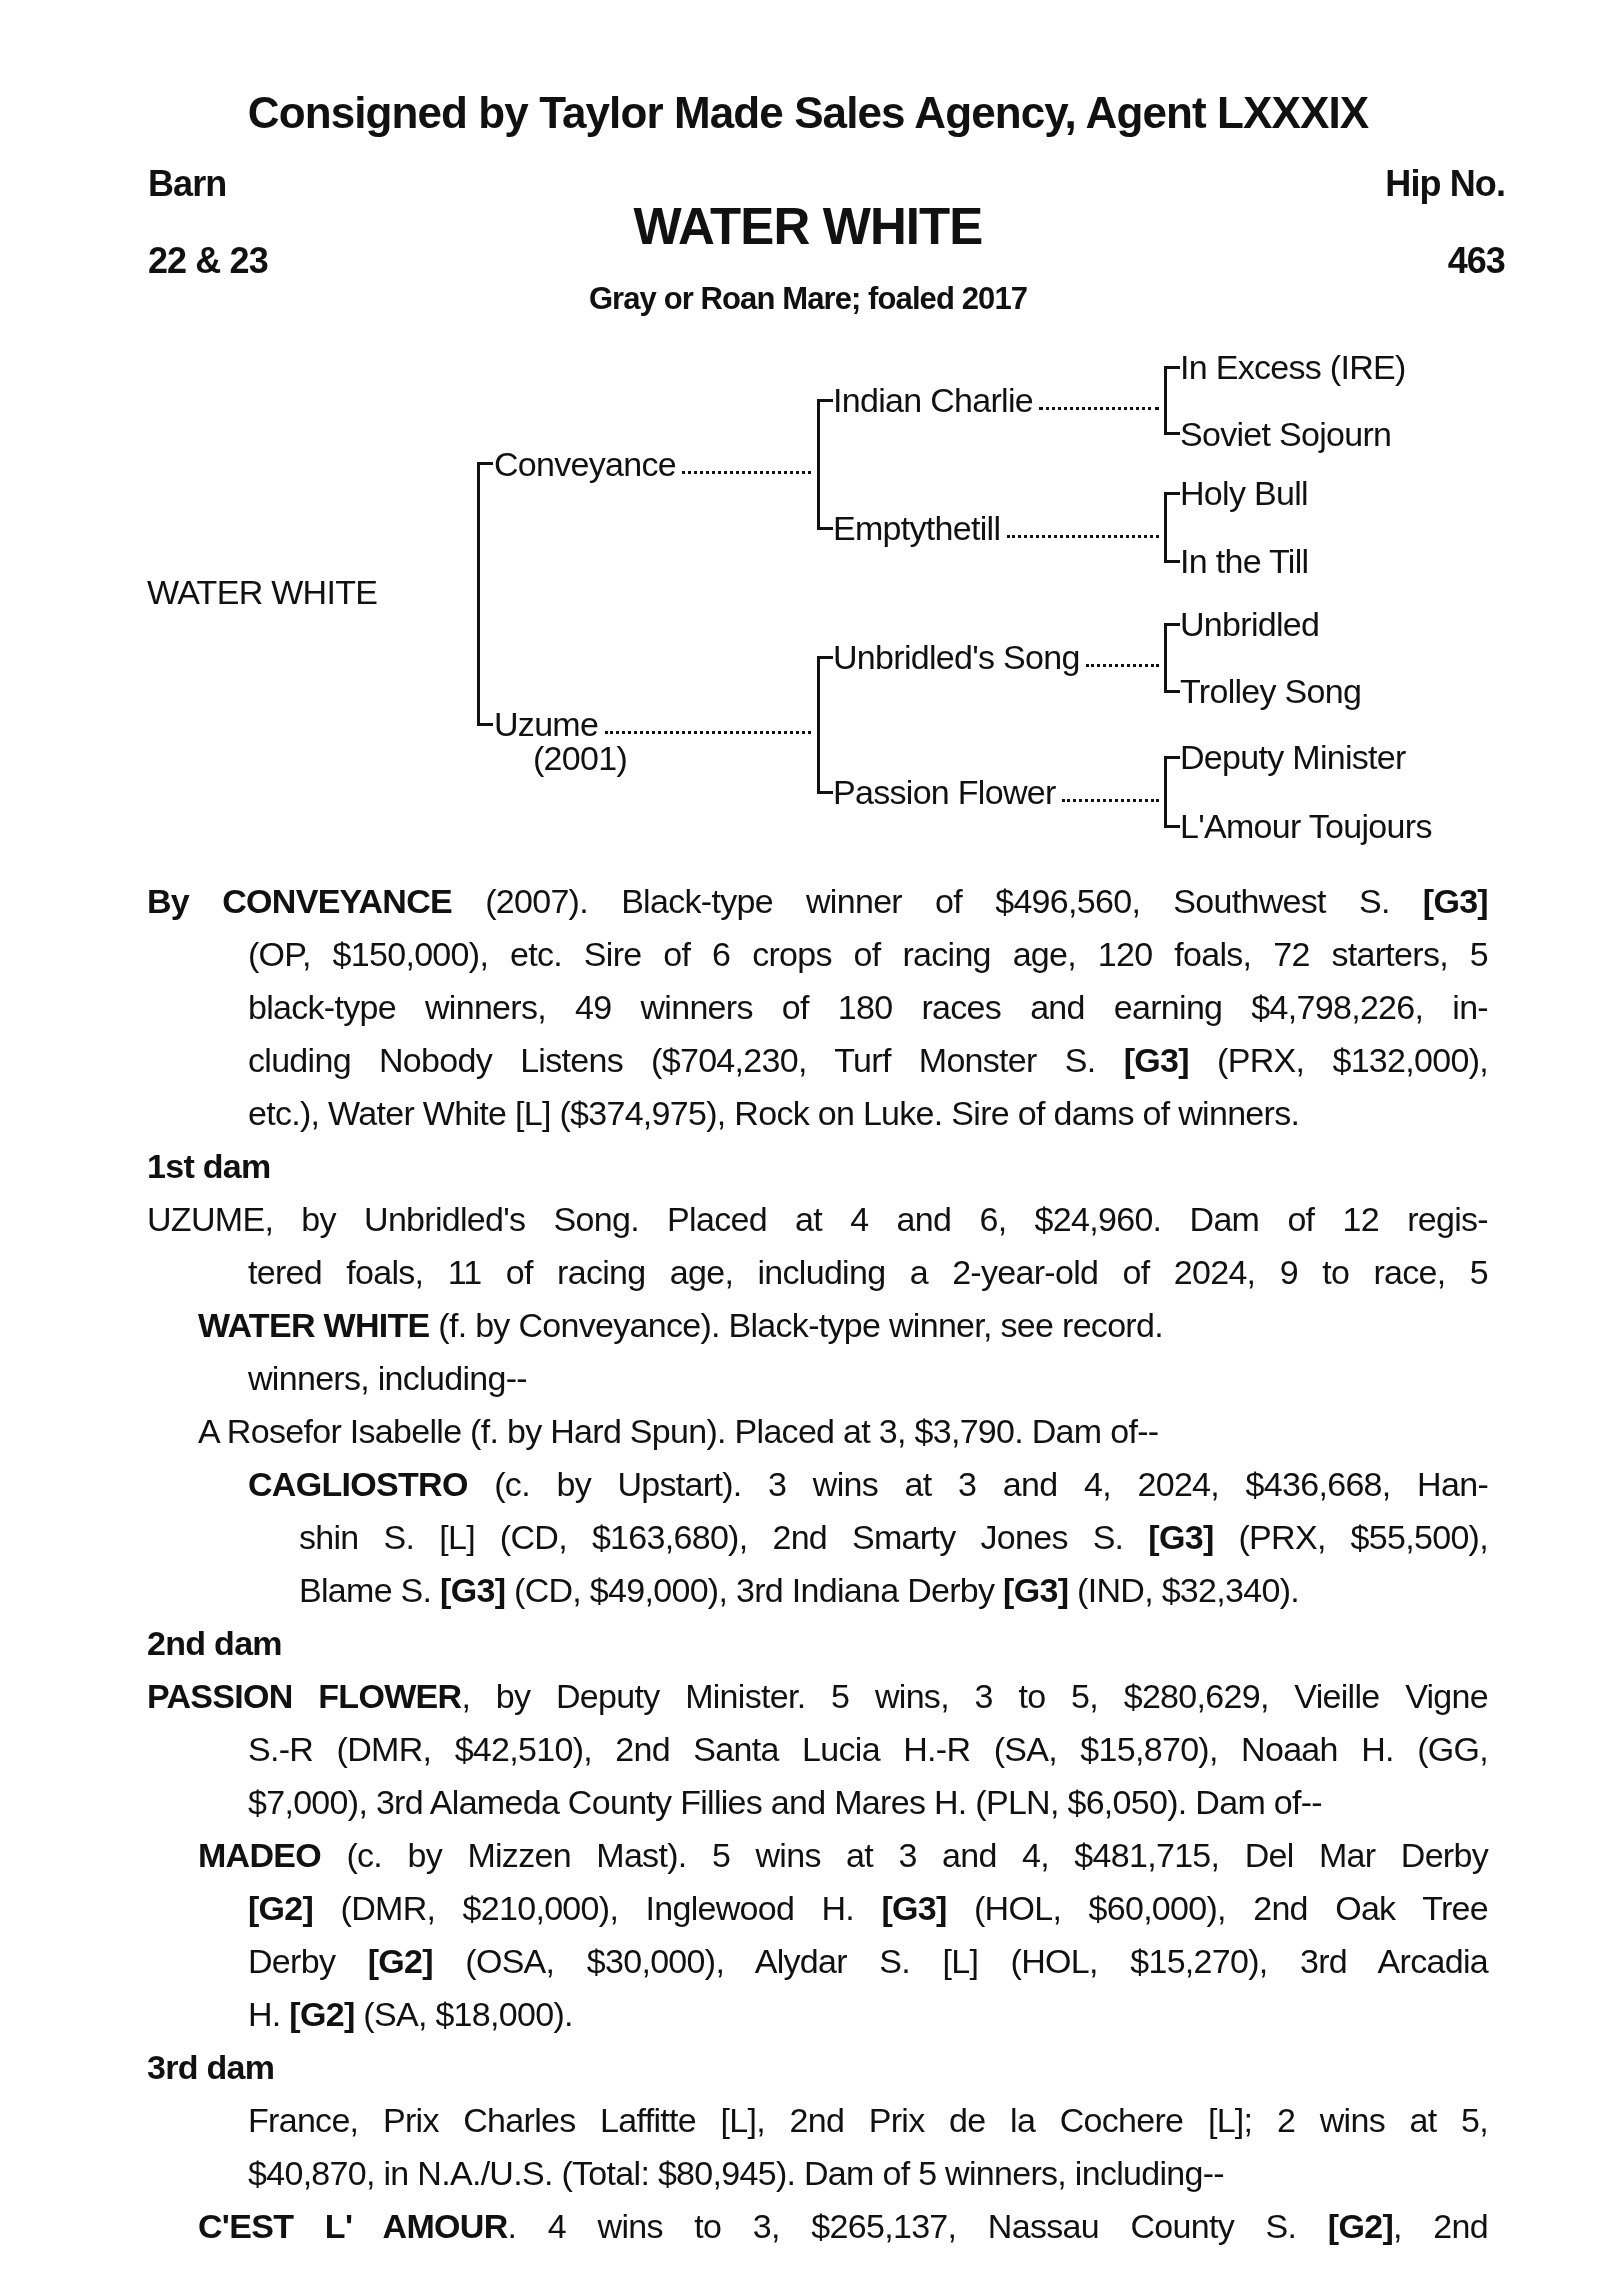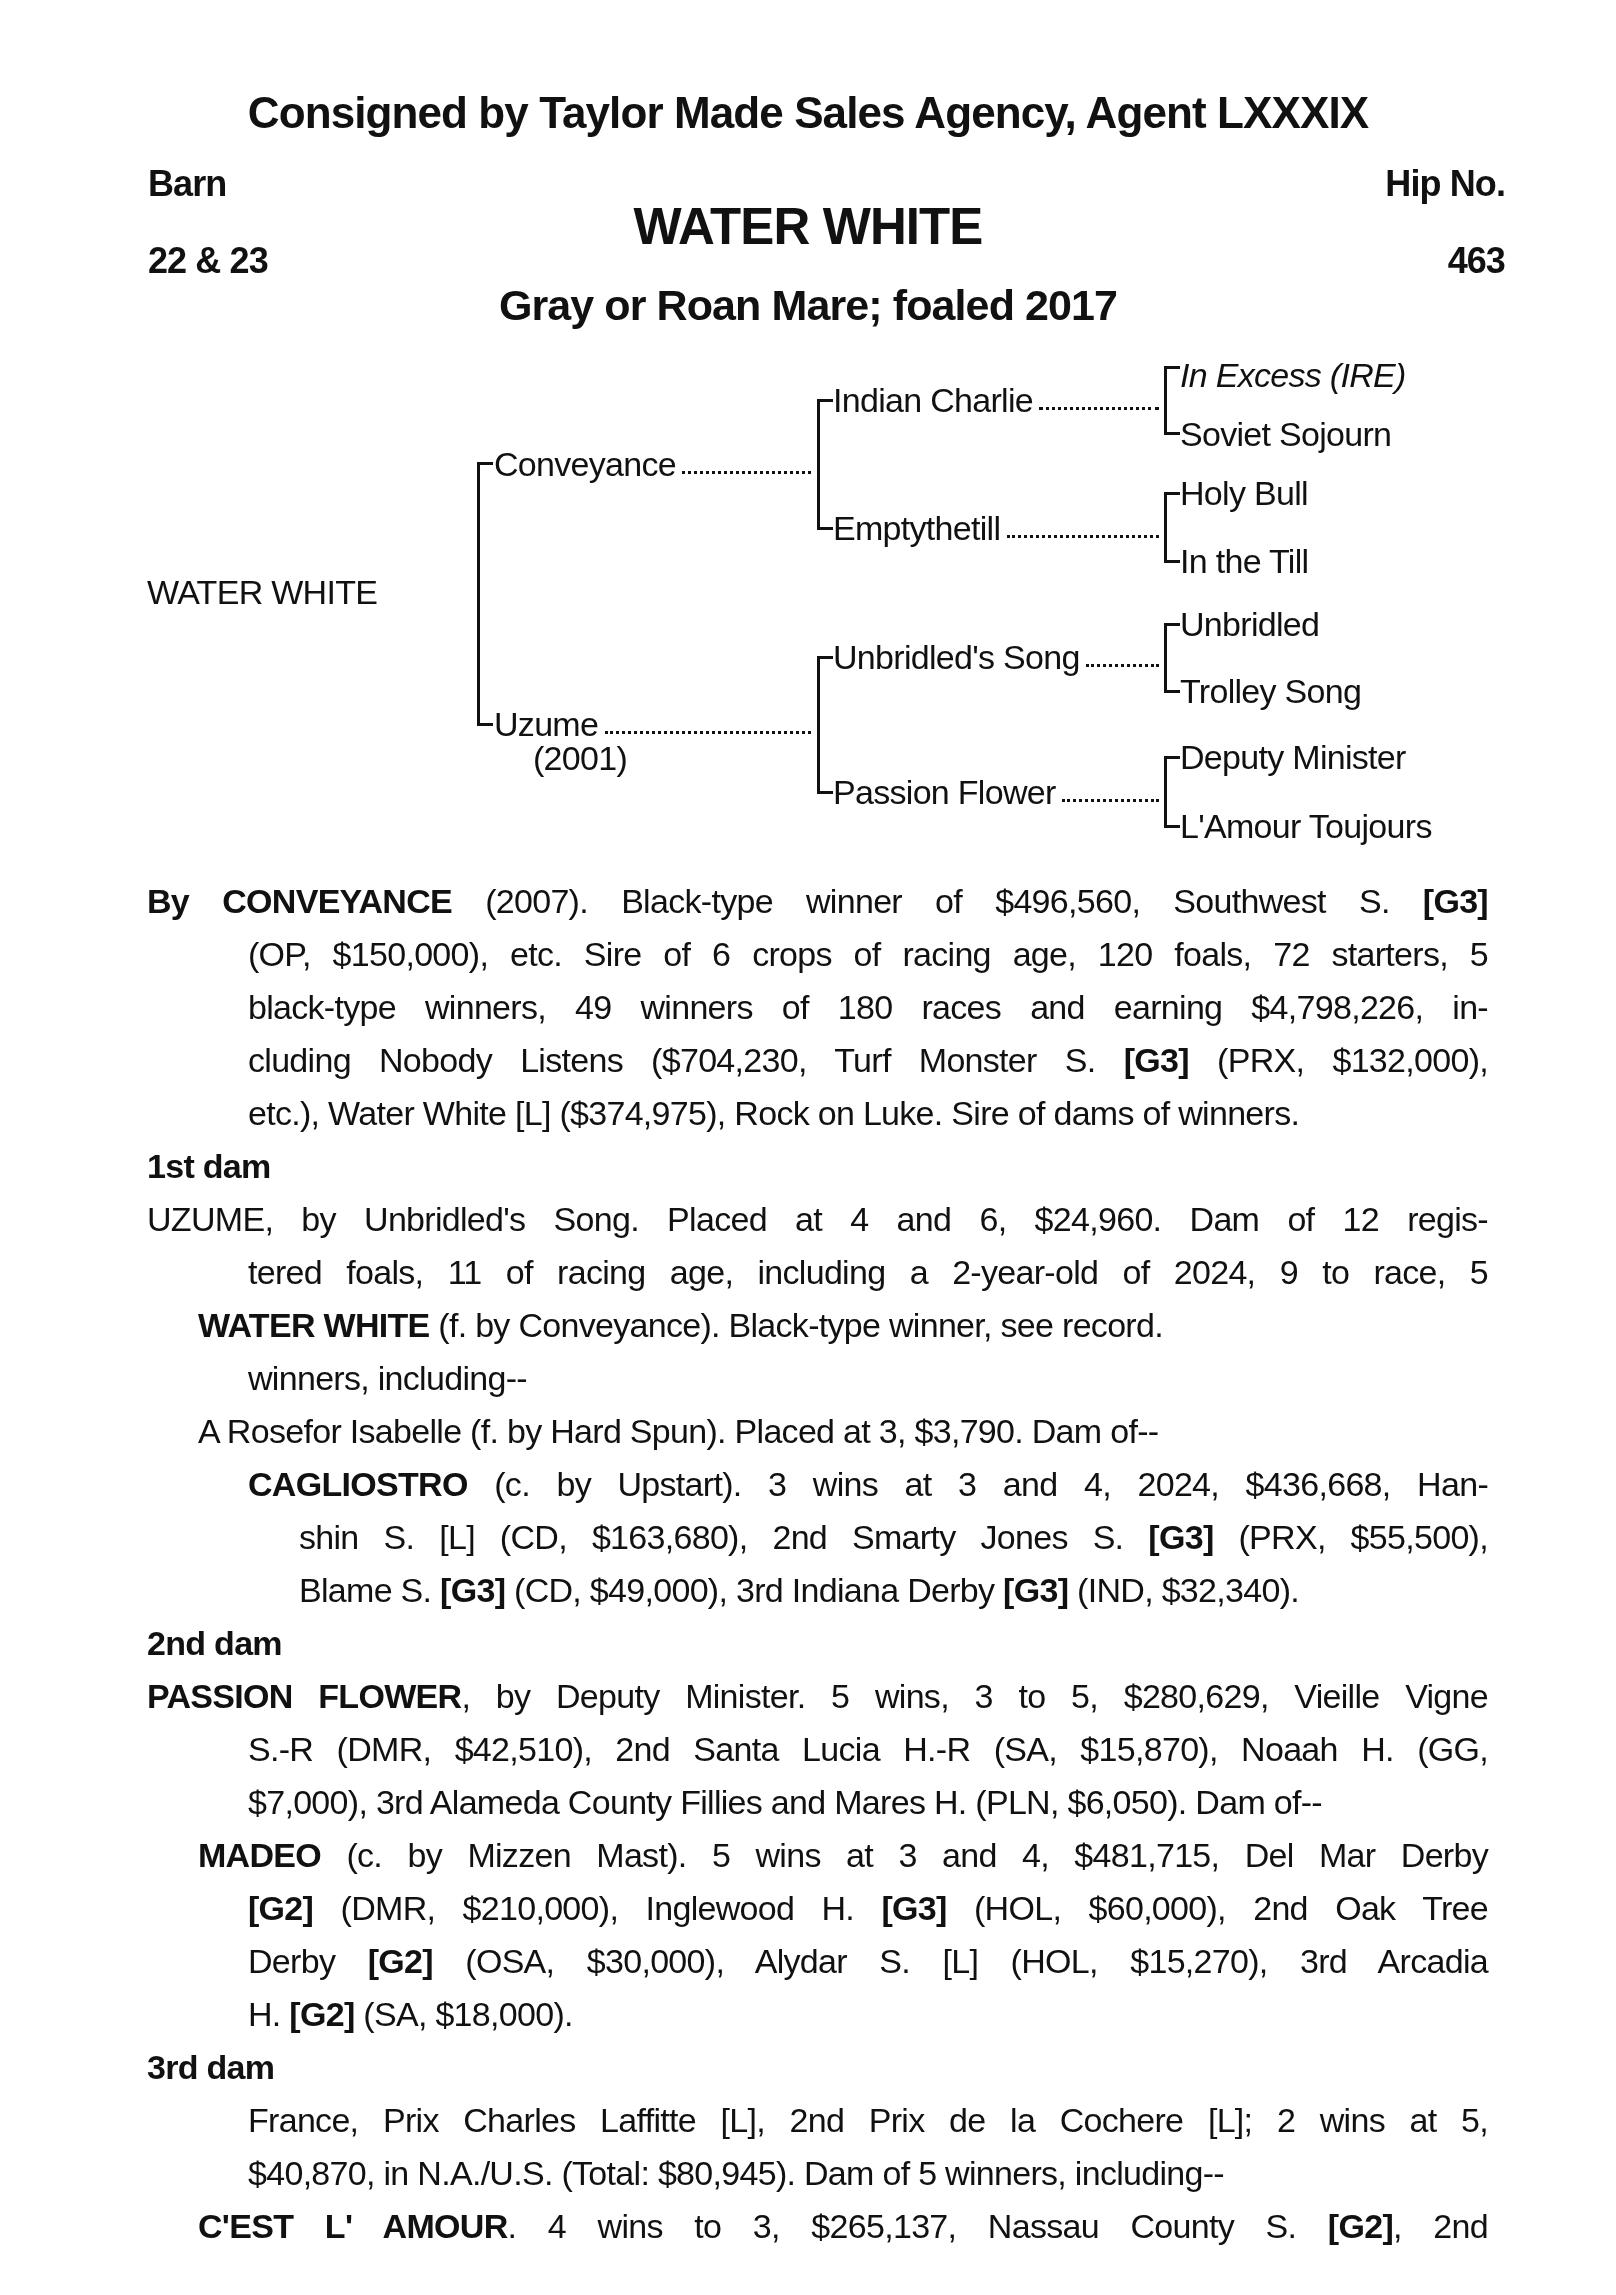--- a/index.html
+++ b/index.html
@@ -6,21 +6,21 @@
   .page{position:relative;width:1616px;height:3227px;background:#fff;color:#111;
         font-family:"Liberation Sans",sans-serif;overflow:hidden;}
   .c{position:absolute;left:0;right:0;text-align:center;}
   .hdr-consign{top:88px;font-size:44px;font-weight:bold;letter-spacing:-0.9px;}
   .side{position:absolute;font-size:36px;font-weight:bold;letter-spacing:-0.9px;white-space:nowrap;}
   .barn-label{left:148px;top:163px;}
   .hip-label{right:111px;top:163px;text-align:right;}
   .horse-name{top:197px;font-size:51px;font-weight:bold;letter-spacing:-0.9px;}
   .barn-value{left:148px;top:240px;}
   .hip-value{right:111px;top:240px;text-align:center;}
-  .desc{top:281px;font-size:43px;font-weight:bold;letter-spacing:-0.9px;}
+  .desc{top:281px;font-size:31px;font-weight:bold;letter-spacing:-0.9px;}
 
   
   .ped-entry{position:absolute;display:flex;align-items:flex-end;font-size:34px;
              letter-spacing:-0.7px;color:#111;}
   .pname{line-height:42px;white-space:nowrap;}
   .leader{flex:1;border-bottom:3.2px dotted #111;margin:0 0 11px 6.4px;}
   .vline{position:absolute;width:2.8px;background:#111;}
   .tick{position:absolute;height:2.8px;width:15.6px;background:#111;}
 
   
@@ -70,21 +70,21 @@
         <span class="leader"></span>
       </div>
       <div class="ped-entry" style="left: 833px; top: 636px; width: 326px;">
         <span class="pname">Unbridled's Song</span>
         <span class="leader"></span>
       </div>
       <div class="ped-entry" style="left: 833px; top: 771px; width: 326px;">
         <span class="pname">Passion Flower</span>
         <span class="leader"></span>
       </div>
-      <div class="ped-entry" style="left: 1180px; top: 354px; font-style: italic;">
+      <div class="ped-entry" style="left: 1180px; top: 346px;">
         <span class="pname">In Excess (IRE)</span>
       </div>
       <div class="ped-entry" style="left: 1180px; top: 413px;">
         <span class="pname">Soviet Sojourn</span>
       </div>
       <div class="ped-entry" style="left: 1180px; top: 472px;">
         <span class="pname">Holy Bull</span>
       </div>
       <div class="ped-entry" style="left: 1180px; top: 540px;">
         <span class="pname">In the Till</span>

